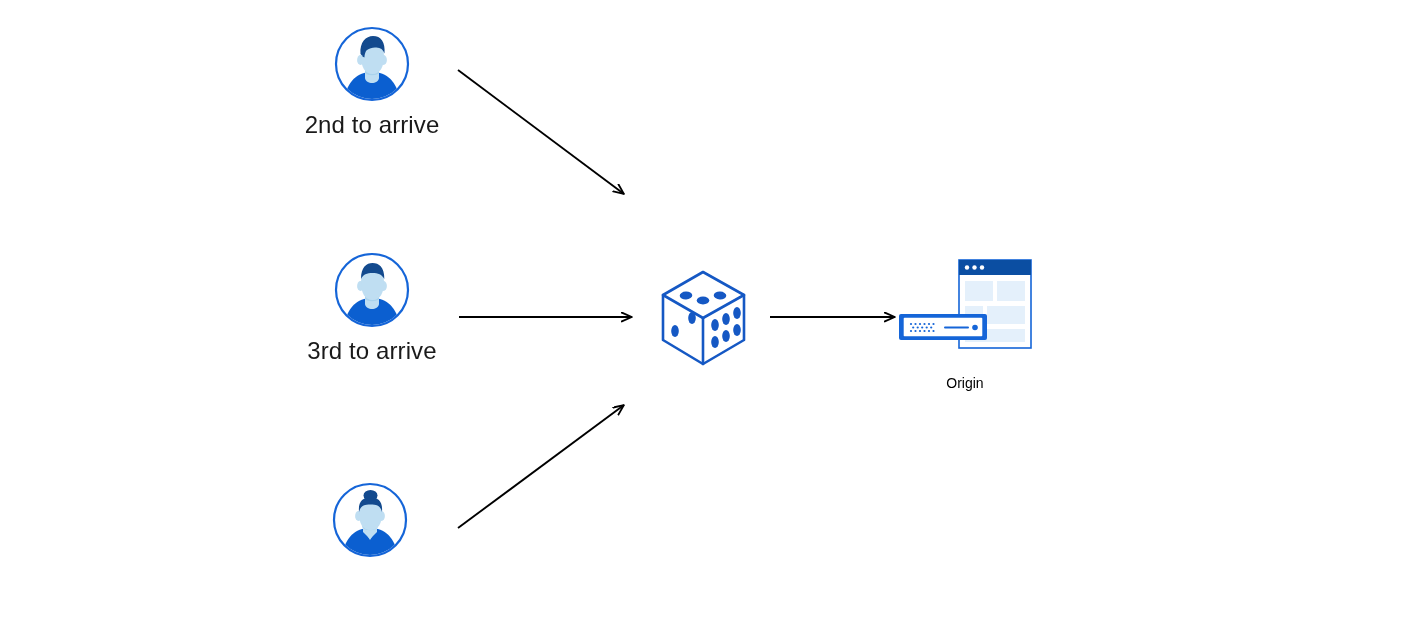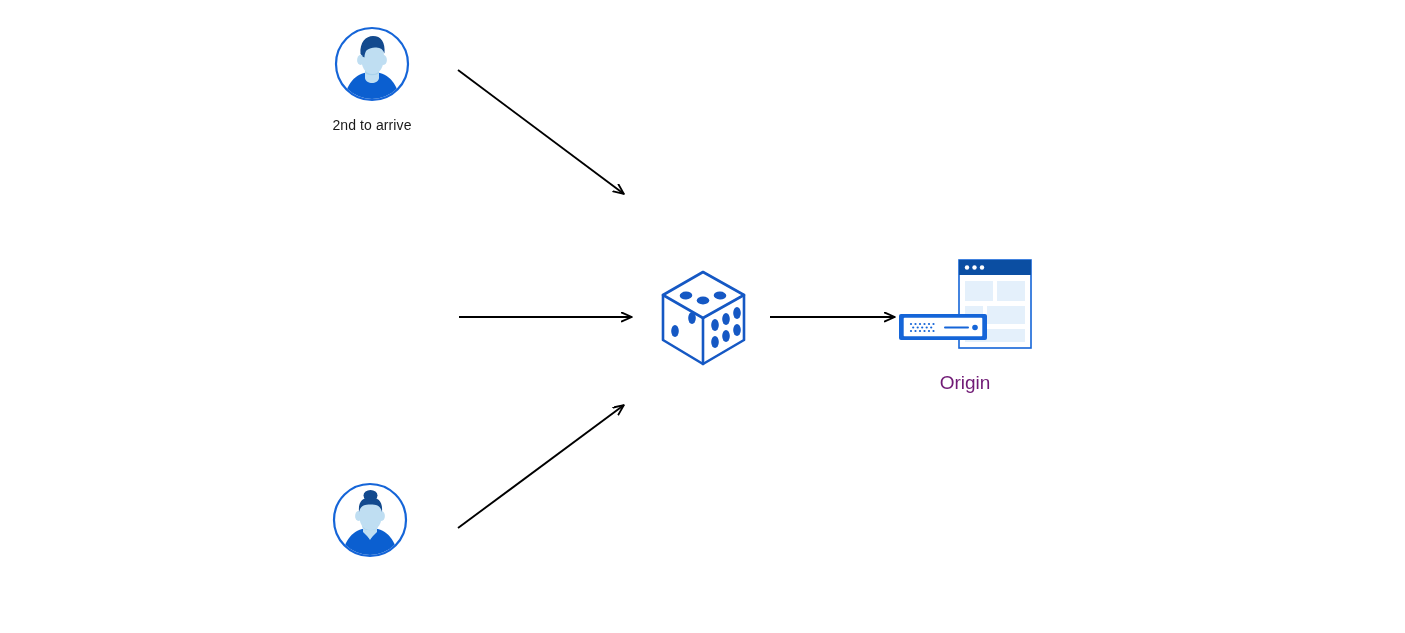--- a/index.html
+++ b/index.html
@@ -25,41 +25,41 @@
     width: 160px;
     text-align: center;
   }
   .avatar-wrap {
     width: 76px;
     height: 76px;
     margin: 0 auto;
   }
   .node-label {
     margin-top: 11px;
-    font-size: 14px;
+    font-size: 24px;
     line-height: 24px;
     color: #1a1a1a;
     letter-spacing: 0.1px;
     white-space: nowrap;
   }
   .origin-node {
     width: 200px;
     text-align: center;
   }
   .origin-wrap {
     width: 140px;
     height: 100px;
     margin: 0 auto;
     position: relative;
   }
   .origin-label {
     margin-top: 13px;
-    font-size: 19px;
+    font-size: 14px;
     line-height: 24px;
-    color: #701a75;
+    color: #000000;
   }
   .dice-wrap {
     width: 96px;
     height: 100px;
   }
   svg { display: block; overflow: visible; }
   .edges {
     position: absolute;
     left: 0;
     top: 0;
@@ -112,20 +112,40 @@
           <ellipse cx="49.5" cy="34" rx="3.4" ry="5" fill="#bfdef2"></ellipse>
           <path d="M27 30 C27 18 33 13 38.5 13 C45 13 50 18 50 30 C50 41 46 48 38.5 48 C31 48 27 41 27 30 Z" fill="#bfdef2"></path>
           <path d="M26.5 28 C25.5 16 32 10 39 10 C47 10 51.5 16 50.5 27.5 C49 23 46 21 41 21.5 C35 22 30 24.5 28.6 30 Z" fill="#134a8e"></path>
           <path d="M28.4 30.5 C29 25.5 31 23.5 33 23 C31.5 25.5 30.6 28 30.4 31.5 Z" fill="#134a8e"></path>
         </g>
       </svg>
     </div>
     <div class="node-label">2nd to arrive</div>
   </div>
 
+  <div class="node avatar-node" style="left:292px; top:252px;">
+    <div class="avatar-wrap">
+      <svg width="76" height="76" viewBox="0 0 76 76">
+        <circle cx="38" cy="38" r="36" fill="#ffffff" stroke="#1565d8" stroke-width="2.2"></circle>
+        <clipPath id="clip3rd">
+            <circle cx="38" cy="38" r="35"></circle>
+          </clipPath>
+        <g clip-path="url(#clip3rd)">
+          <path d="M38 46 C22 46 12 57 10 76 L66 76 C64 57 54 46 38 46 Z" fill="#0b5fd0"></path>
+          <path d="M31 40 L45 40 L45 52 C45 55 41 57 38 57 C35 57 31 55 31 52 Z" fill="#bfdef2"></path>
+          <path d="M31 40 L45 40 L45 47 C42 50 34 50 31 47 Z" fill="#a9d2ec"></path>
+          <ellipse cx="26.5" cy="34" rx="3.4" ry="5" fill="#bfdef2"></ellipse>
+          <ellipse cx="49.5" cy="34" rx="3.4" ry="5" fill="#bfdef2"></ellipse>
+          <path d="M27 30 C27 18 33 13 38.5 13 C45 13 50 18 50 30 C50 41 46 48 38.5 48 C31 48 27 41 27 30 Z" fill="#bfdef2"></path>
+          <path d="M27 27 C27 15 32.5 11 38.5 11 C45 11 50.5 15 50.3 27 C48 22.5 44 21 38.5 21 C33 21 29 22.5 27 27 Z" fill="#134a8e"></path>
+        </g>
+      </svg>
+    </div>
+    <div class="node-label">3rd to arrive</div>
+  </div>
 
   <div class="node avatar-node" style="left:290px; top:482px;">
     <div class="avatar-wrap">
       <svg width="76" height="76" viewBox="0 0 76 76">
         <circle cx="38" cy="38" r="36" fill="#ffffff" stroke="#1565d8" stroke-width="2.2"></circle>
         <clipPath id="clip1st">
             <circle cx="38" cy="38" r="35"></circle>
           </clipPath>
         <g clip-path="url(#clip1st)">
           <path d="M38 46 C22 46 12 57 10 76 L66 76 C64 57 54 46 38 46 Z" fill="#0b5fd0"></path>

